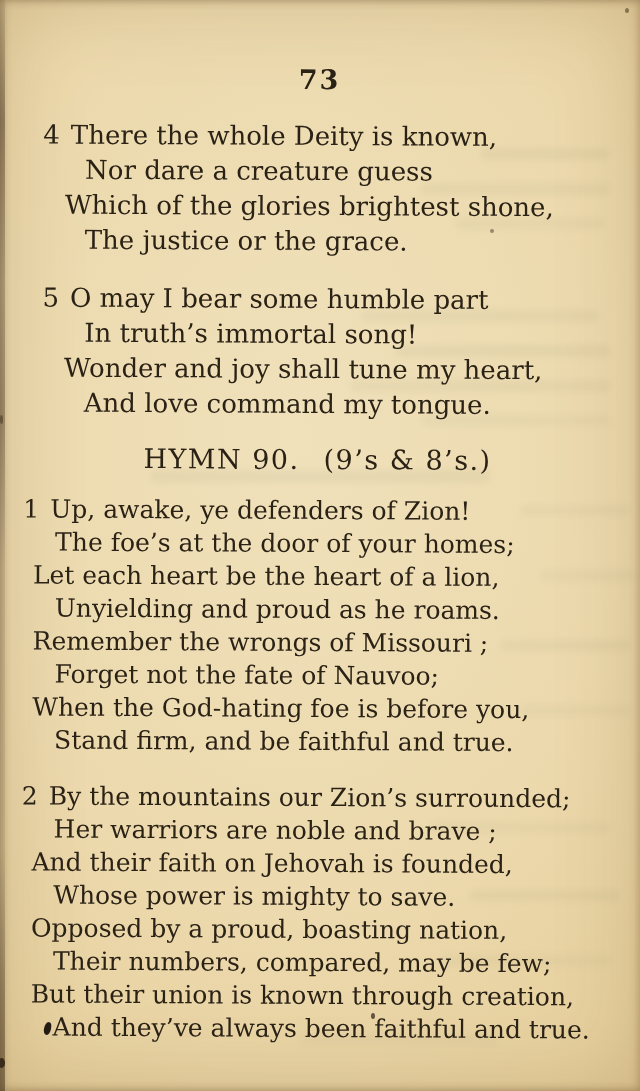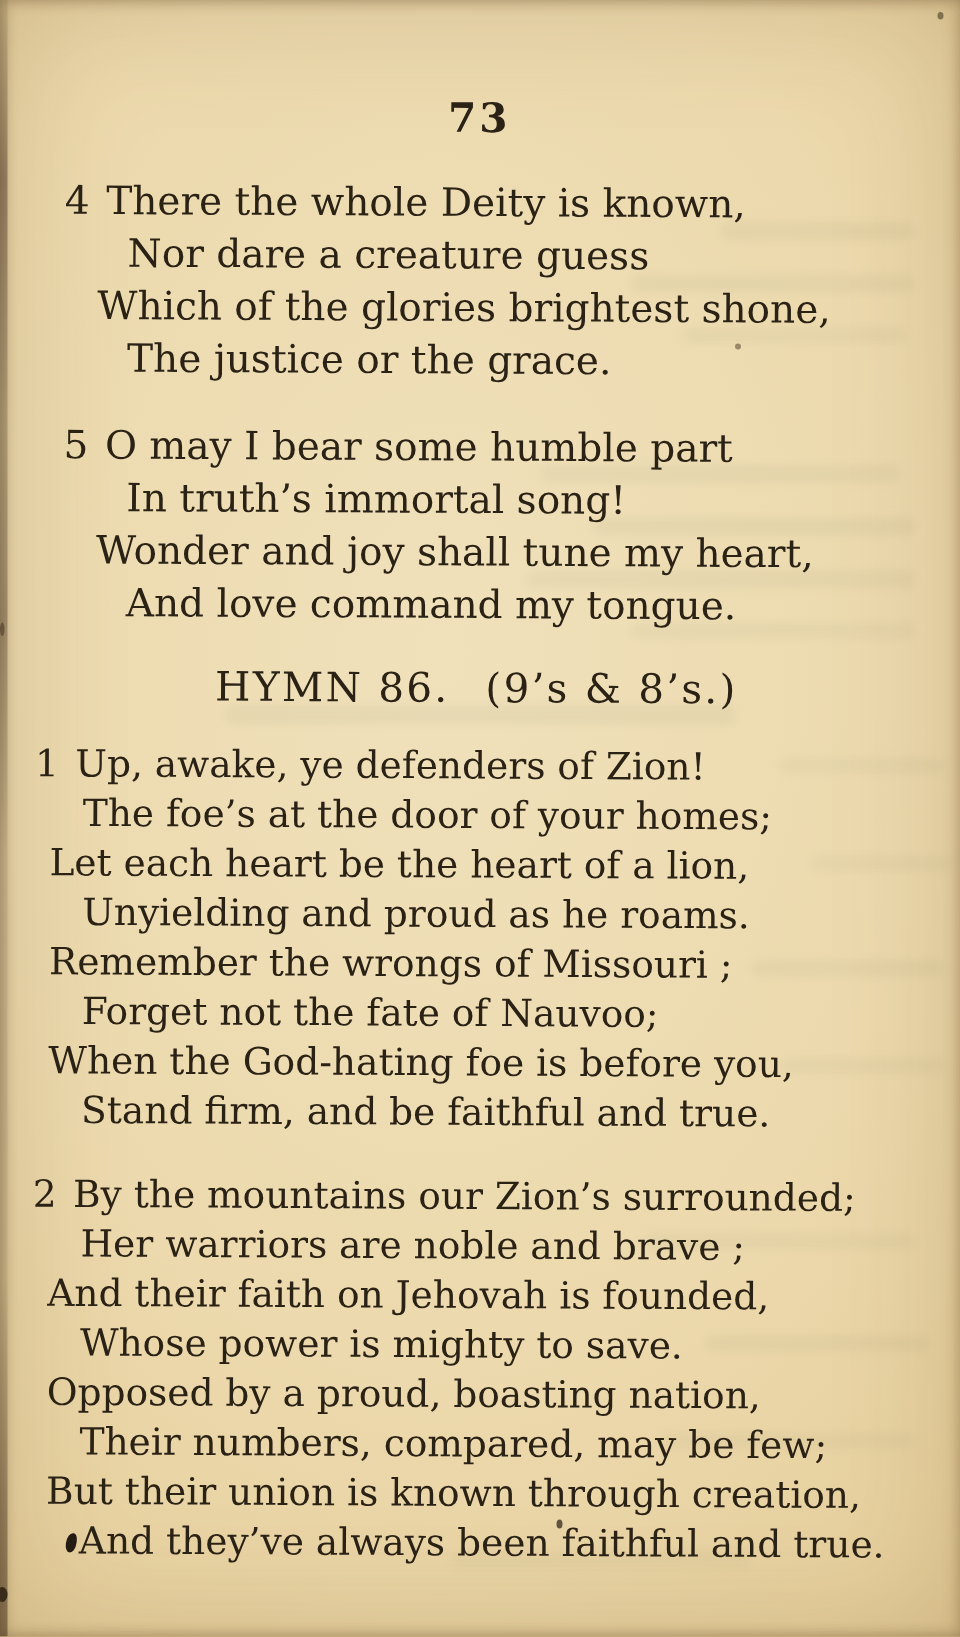--- a/index.html
+++ b/index.html
@@ -107,21 +107,21 @@
   </div>
 
   <div id="v5" class="verse va">
     <div class="line l1"><span class="vnum">5</span><span>O may I bear some humble part</span></div>
     <div class="line even">In truth’s immortal song!</div>
     <div class="line odd">Wonder and joy shall tune my heart,</div>
     <div class="line even">And love command my tongue.</div>
   </div>
 
   <div class="heading">
-    <span>HYMN 86.</span><span class="meter">(9’s &amp; 8’s.)</span>
+    <span>HYMN 90.</span><span class="meter">(9’s &amp; 8’s.)</span>
   </div>
 
   <div id="h61v1" class="verse vb">
     <div class="line l1"><span class="vnum">1</span><span>Up, awake, ye defenders of Zion!</span></div>
     <div class="line even">The foe’s at the door of your homes;</div>
     <div class="line odd">Let each heart be the heart of a lion,</div>
     <div class="line even">Unyielding and proud as he roams.</div>
     <div class="line odd">Remember the wrongs of Missouri ;</div>
     <div class="line even">Forget not the fate of Nauvoo;</div>
     <div class="line odd">When the God-hating foe is before you,</div>

